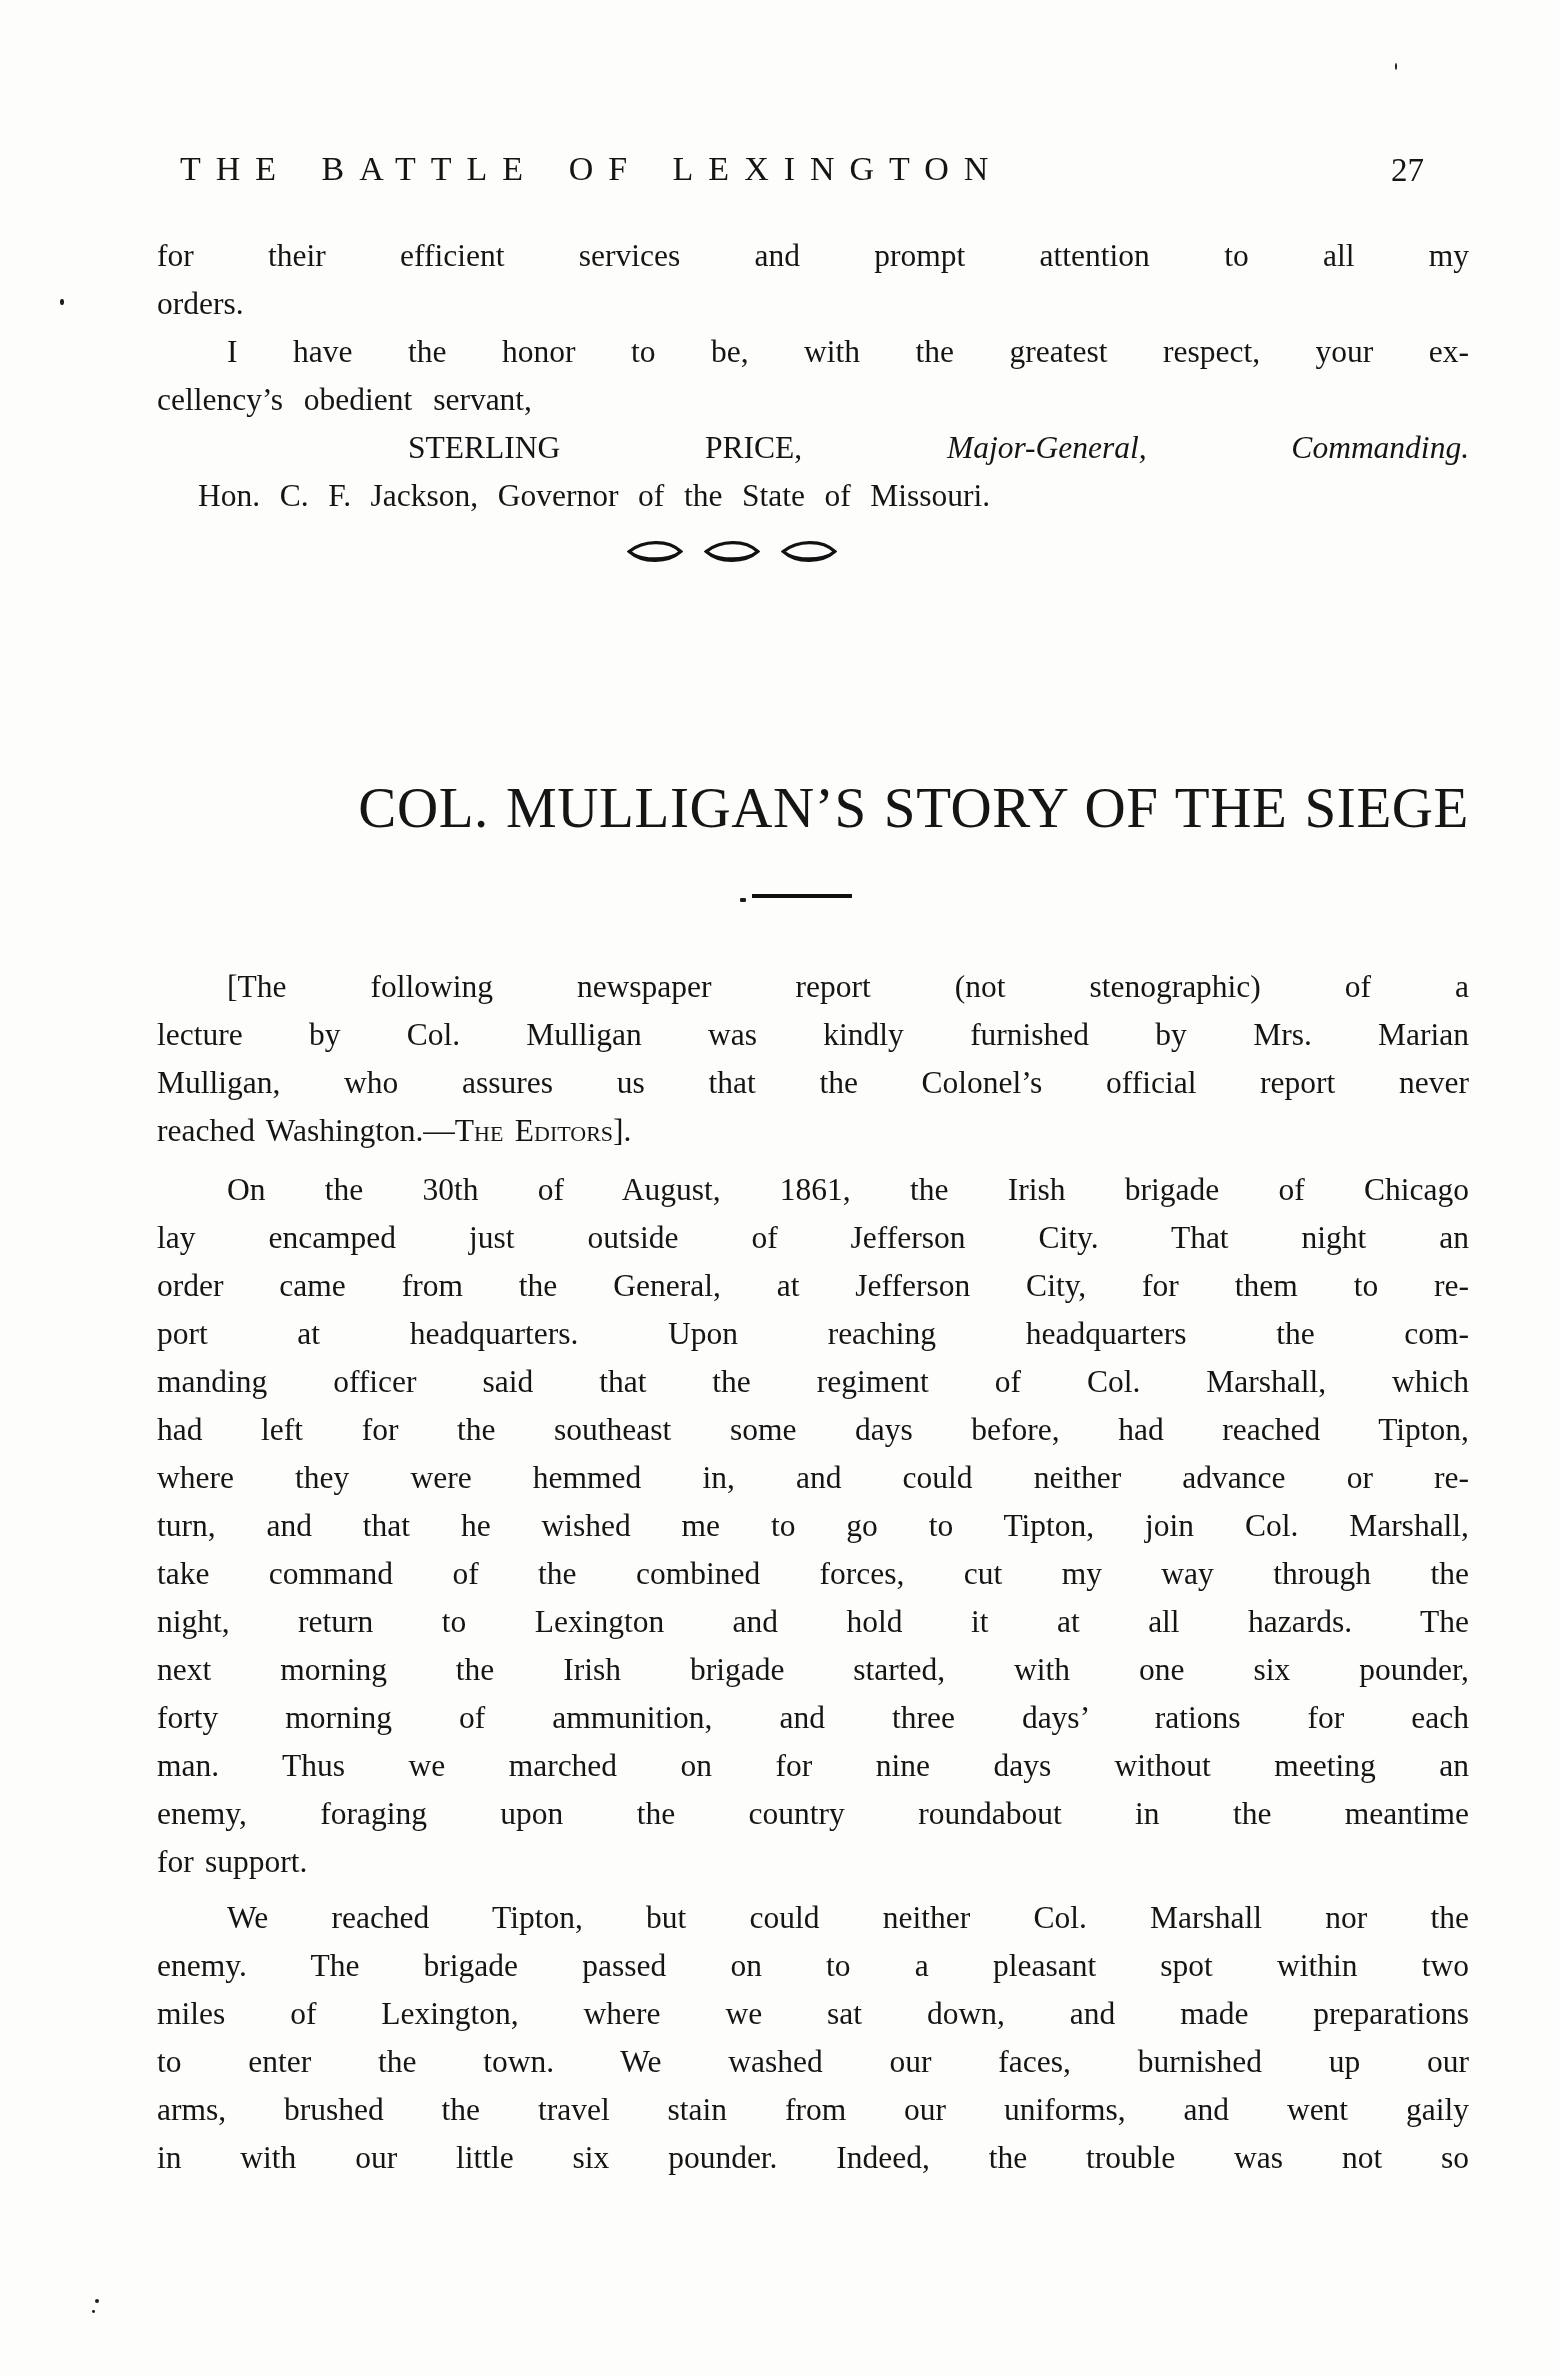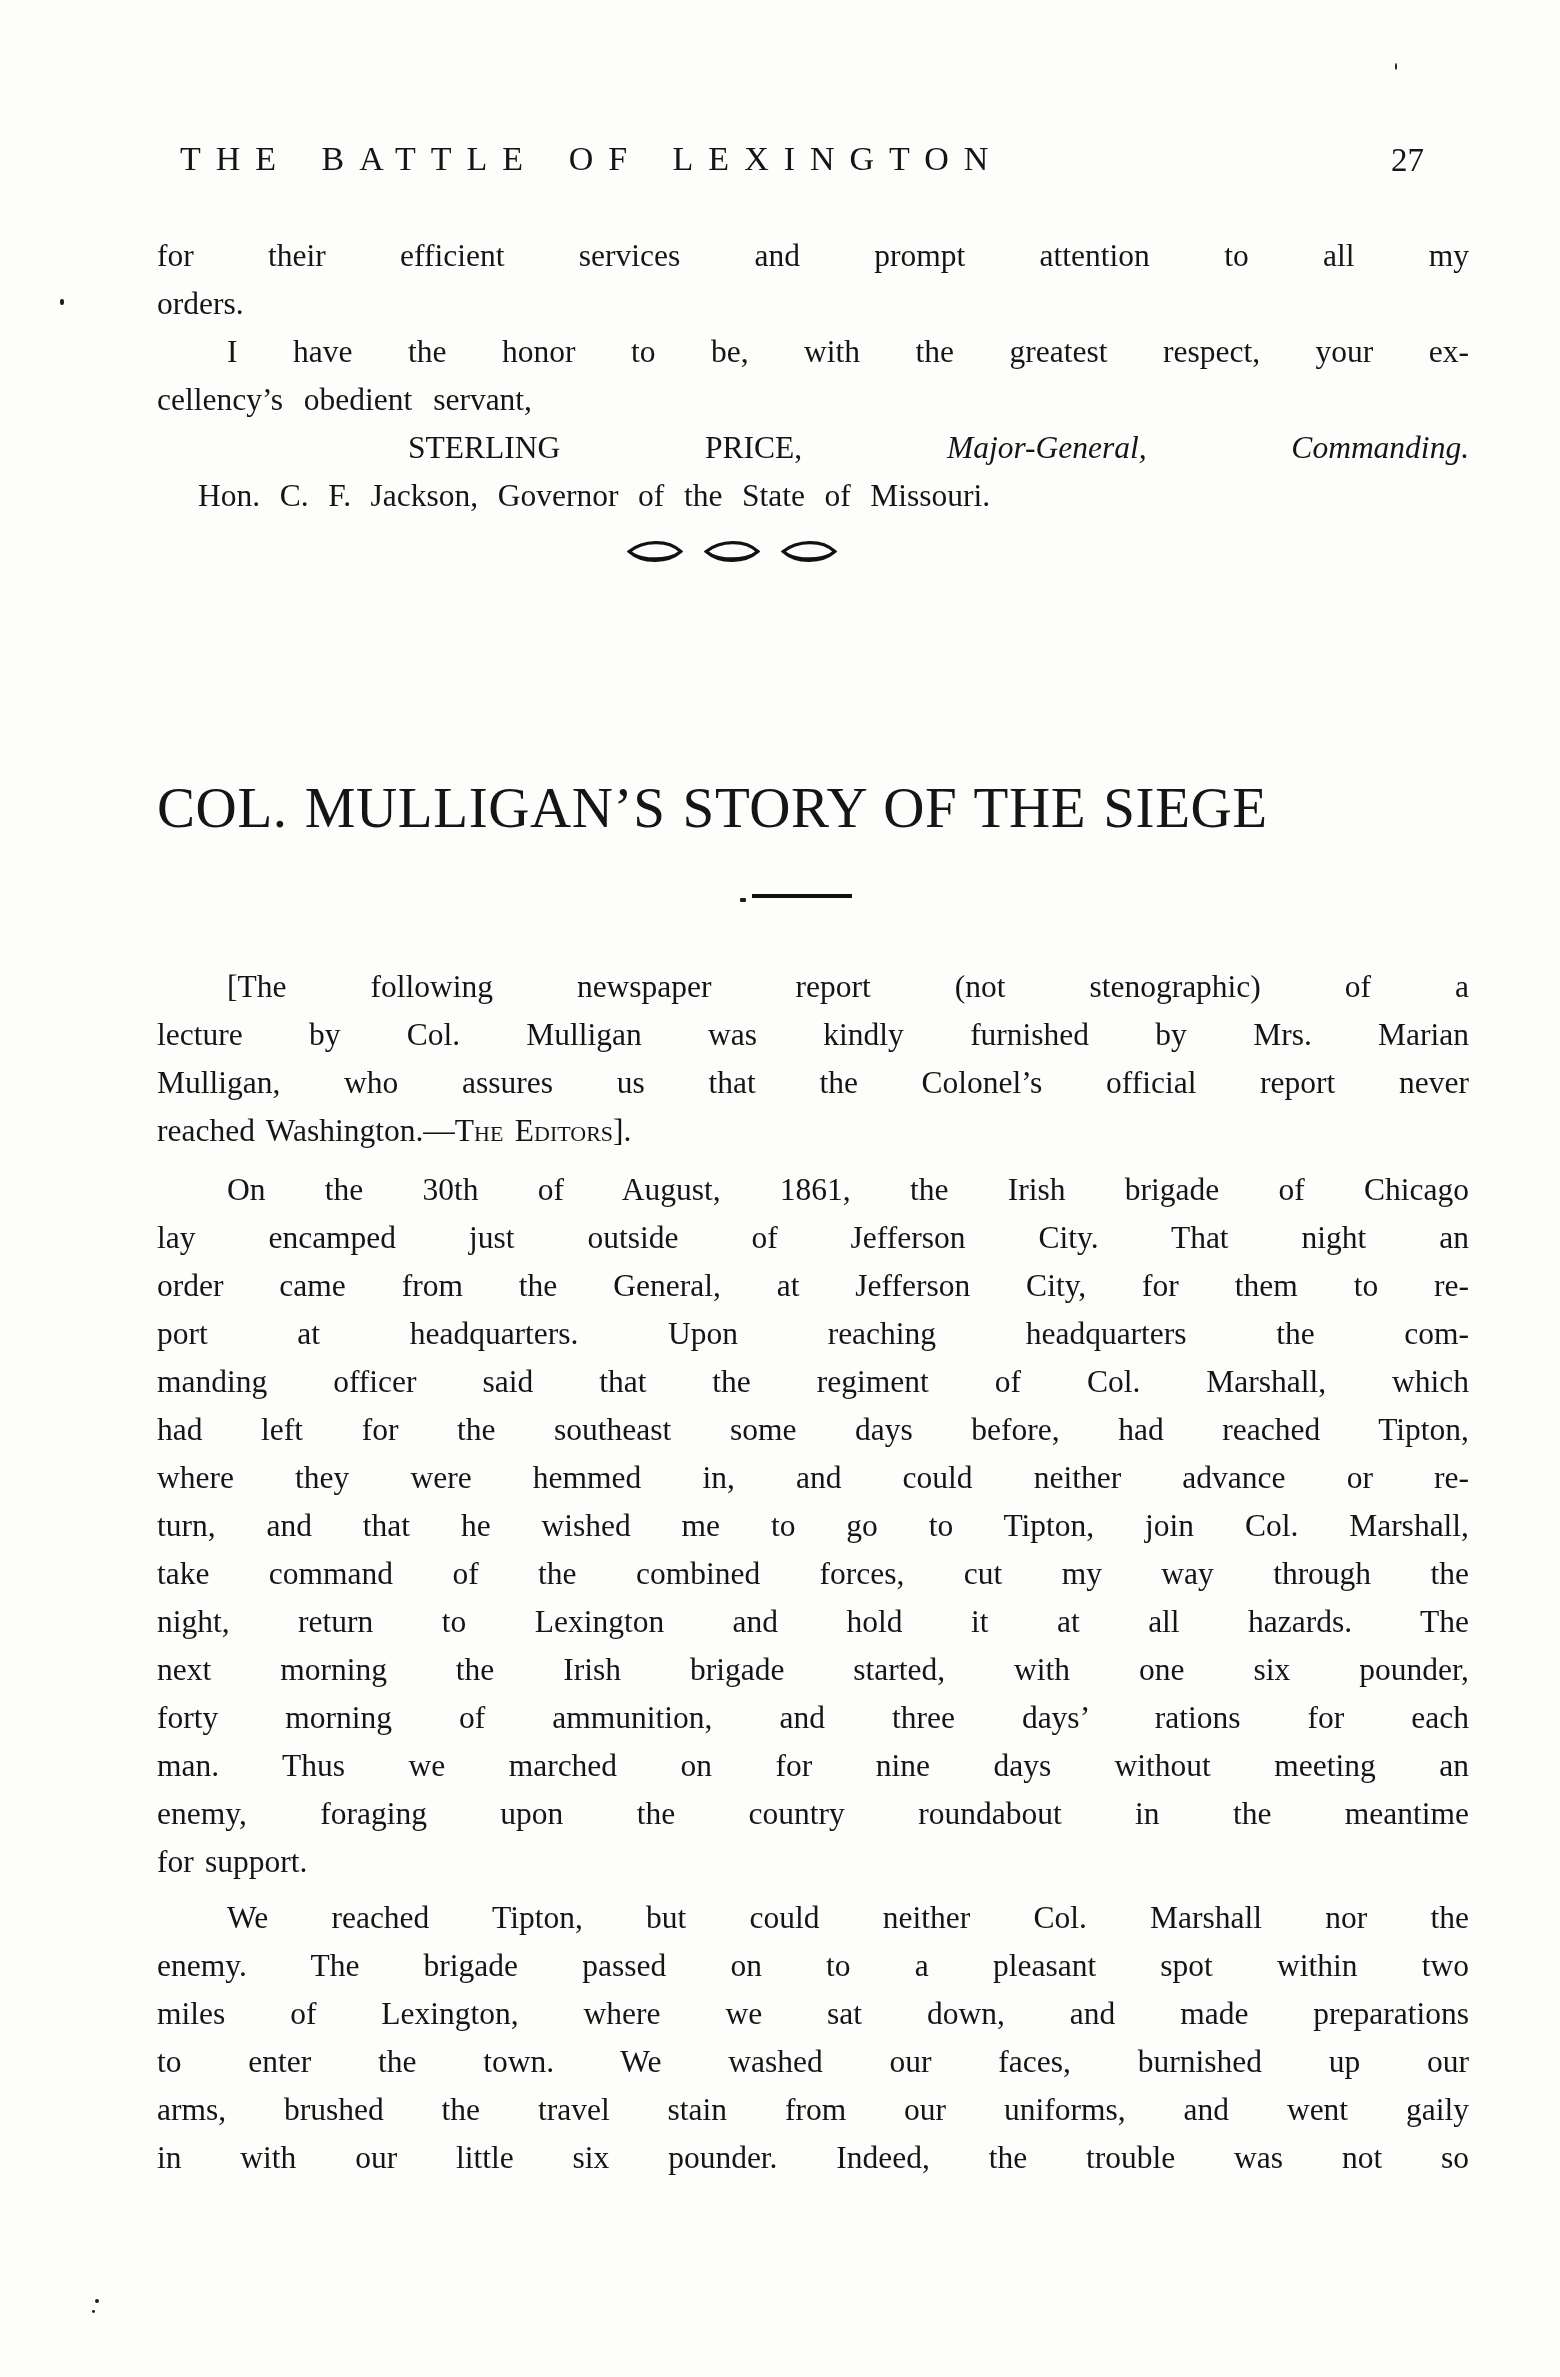--- a/index.html
+++ b/index.html
@@ -6,21 +6,21 @@
   .page{
     position:relative;
     width:1560px;height:2377px;
     background:#fdfdfc;
     overflow:hidden;
     font-family:"Liberation Serif","DejaVu Serif",serif;
     color:#151515;
   }
   
   .running-head{
-    position:absolute;top:138px;left:157px;width:1312px;height:41px;
+    position:absolute;top:148px;left:157px;width:1312px;height:41px;
   }
   .running-head .head-title{
     position:absolute;left:23px;top:0;
     font-size:34px;line-height:41px;
     letter-spacing:15px;word-spacing:7px;
     white-space:nowrap;
   }
   .running-head .page-number{
     position:absolute;right:45px;top:2.3px;
     font-size:33px;line-height:41px;
@@ -50,21 +50,21 @@
   
   .ornaments{
     margin:17.5px 0 0 470px;
     height:27px;display:flex;gap:21px;align-items:center;
   }
   .ornaments svg{display:block;}
   
   .section-title{
     margin-top:210px;
     font-size:57px;line-height:65px;
-    text-align:left;letter-spacing:0.6px;word-spacing:2.3px;
+    text-align:right;letter-spacing:0.6px;word-spacing:2.3px;
     white-space:nowrap;
   }
   .title-rule{
     width:100px;height:4.1px;background:#111;
     margin:54px 0 0 595px;
   }
   .editors{margin-top:65px;}
   .p4{margin-top:11.7px;}
   .p5{margin-top:8.2px;}
   

